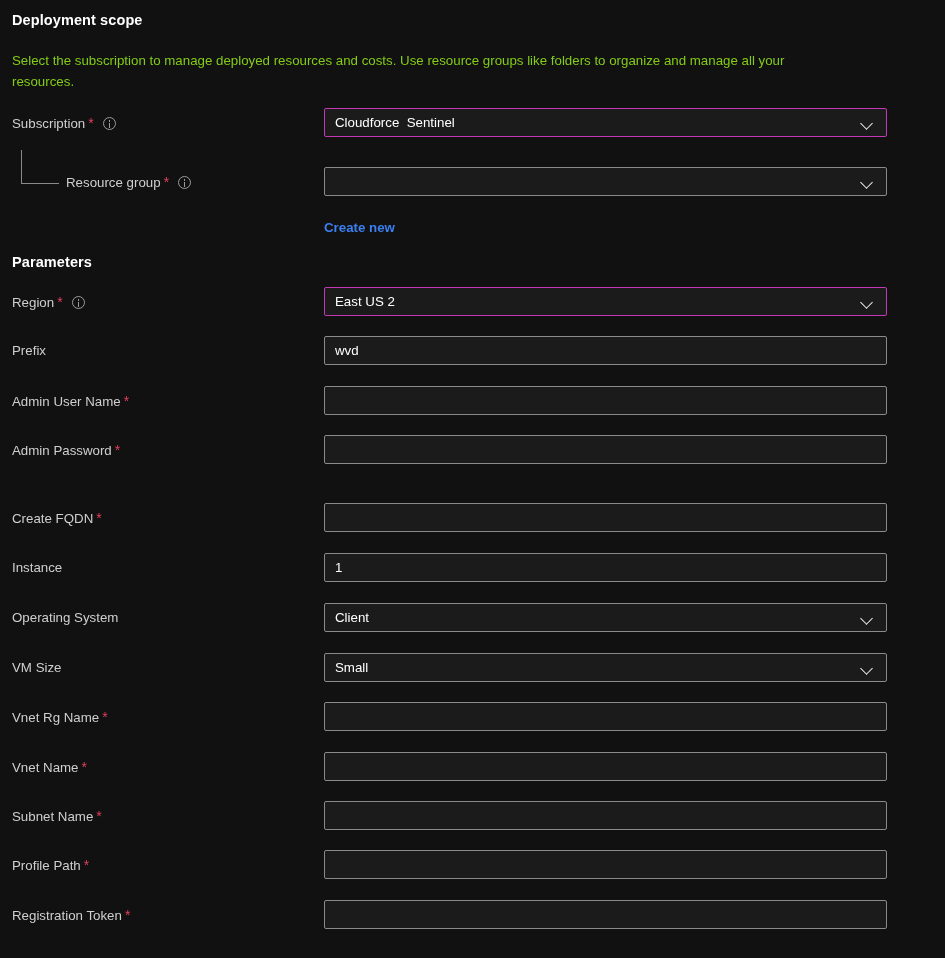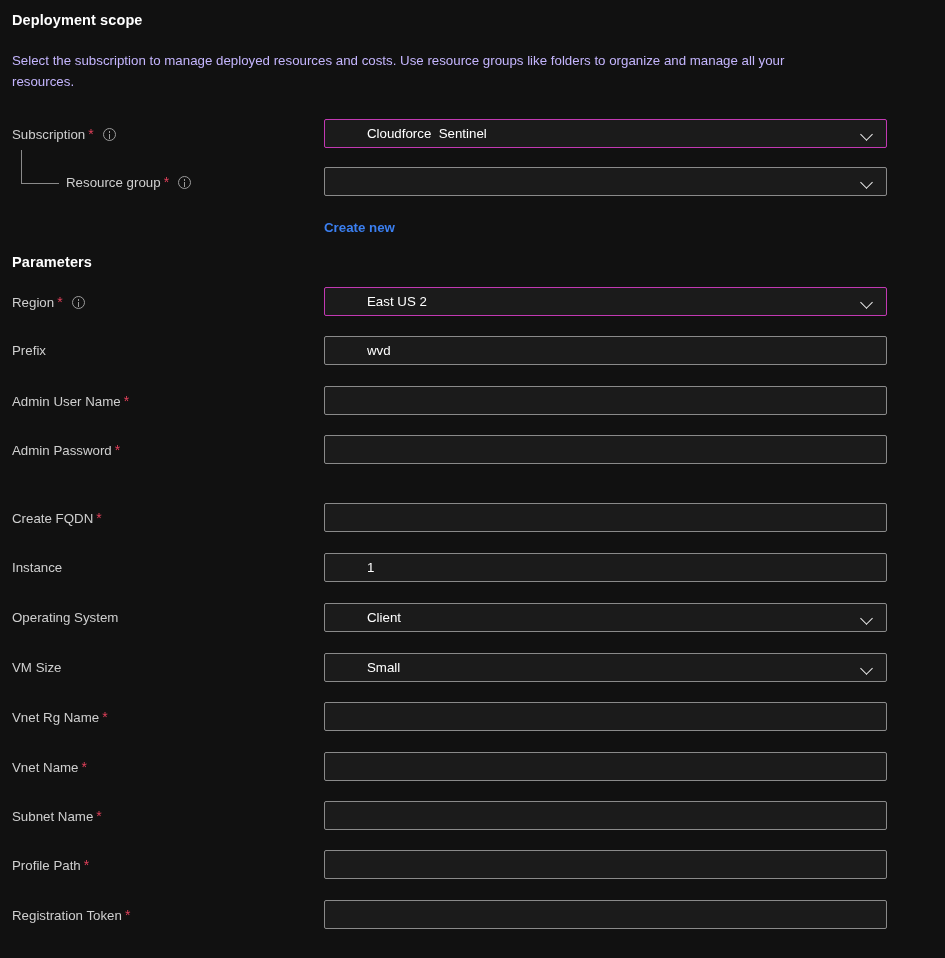--- a/index.html
+++ b/index.html
@@ -34,21 +34,21 @@
     letter-spacing: 0.1px;
     white-space: nowrap;
   }
 
   .section-desc {
     position: absolute;
     left: 12px;
     width: 835px;
     font-size: 13.3px;
     font-weight: 400;
-    color: #c4b5fd;
+    color: #84cc16;
     line-height: 21px;
   }
 
   
   .row {
     position: absolute;
     left: 0;
     width: 945px;
     height: 30px;
   }
@@ -129,21 +129,20 @@
   .field.focused {
     border-color: #c239b3;
   }
   .field .value {
     font-size: 13.3px;
     color: #ffffff;
     line-height: 1;
     white-space: nowrap;
     overflow: hidden;
     flex: 1 1 auto;
-    margin-left: 32px;
   }
   .field.dropdown .value { padding-right: 20px; }
 
   .chev {
     flex: 0 0 auto;
     width: 16px;
     height: 16px;
     position: relative;
     margin-left: auto;
   }
@@ -172,21 +171,21 @@
 </style>
 </head>
 <body>
 
 <div class="page">
 
   <div class="section-title" style="top:12px;">Deployment scope</div>
 
   <div class="section-desc" style="top:50px;">Select the subscription to manage deployed resources and costs. Use resource groups like folders to organize and manage all your resources.</div>
 
-  <div class="row" style="top:119px;">
+  <div class="row" style="top:108px;">
     <div class="label">
       <span>Subscription</span><span class="req">*</span><span class="info-icon"></span>
     </div>
     <div class="field dropdown focused" style="top:0;">
       <span class="value">Cloudforce_Sentinel</span>
       <span class="chev"></span>
     </div>
   </div>
 
   <div class="tree-connector"></div>

